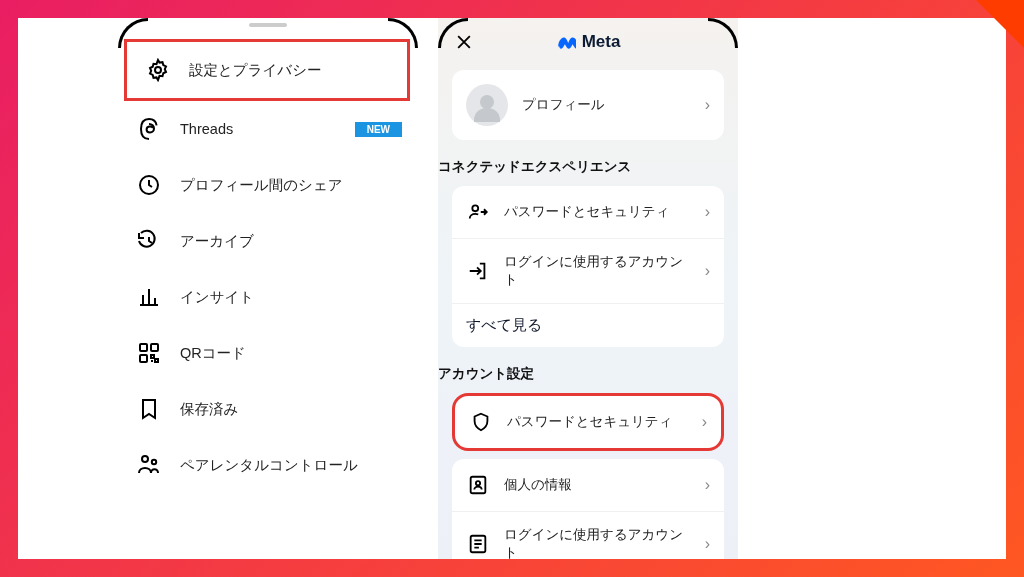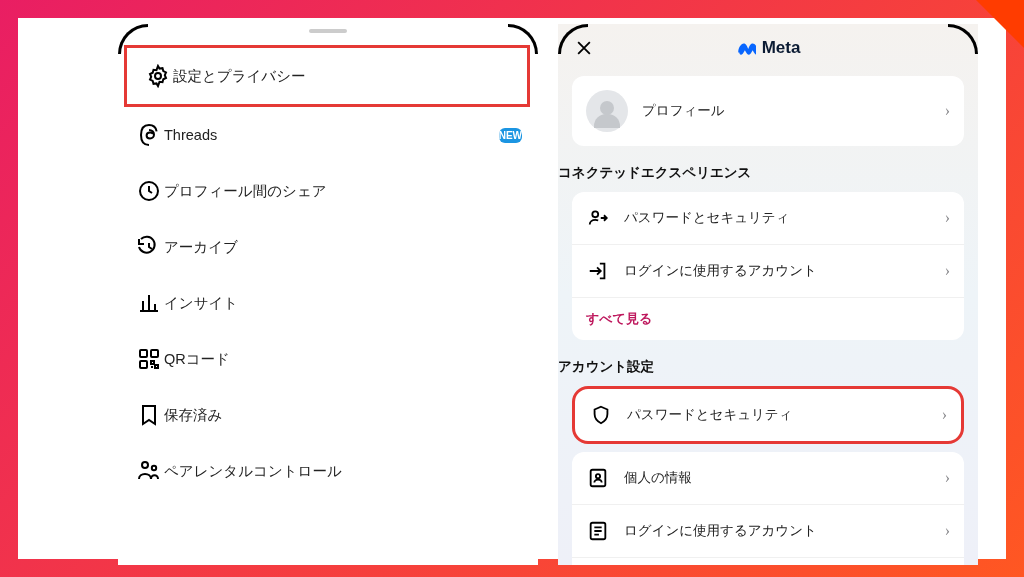--- a/index.html
+++ b/index.html
@@ -22,50 +22,51 @@
     border-top: 48px solid #ff3c00;
     z-index: 5;
   }
   .canvas {
     background: #fff;
     width: 988px;
     height: 541px;
     display: flex;
     position: relative;
   }
-  .phone { width: 420px; height: 100%; overflow: hidden; position: relative; margin-top: 6px; }
+  .phone { width: 300px; height: 100%; overflow: hidden; position: relative; }
   .phone-left { margin-left: 100px; background: #fff; }
   .phone-right { margin-left: 20px; background: linear-gradient(180deg, #f5f2ef 0%, #eef4f8 50%, #eef0f8 100%); }
   .frame-corner {
     position: absolute;
     width: 30px; height: 30px;
     border-top: 3px solid #000;
     pointer-events: none;
   }
   .frame-corner.tl { top: 0; left: 0; border-left: 3px solid #000; border-top-left-radius: 30px; }
   .frame-corner.tr { top: 0; right: 0; border-right: 3px solid #000; border-top-right-radius: 30px; }
 
   
   .grabber {
     width: 38px; height: 4px; background: #ccc; border-radius: 2px;
     margin: 5px auto 12px auto;
   }
   .menu-item {
     display: flex; align-items: center;
     padding: 13px 16px;
+    gap: 16px;
   }
   .menu-item .icon-wrap {
     width: 30px; height: 30px;
     display:flex; align-items:center; justify-content:center;
   }
   .menu-item span.label { font-size: 14.5px; color: #222; }
   .badge-new {
     background: #1b95e2; color: #fff;
     font-size: 10px; font-weight: 600;
-    padding: 2px 0; border-radius: 6px;
+    padding: 2px 12px; border-radius: 0;
     margin-left: auto;
   }
   .highlight-red {
     border: 3px solid #e53935;
     margin: 0 8px 0 6px;
   }
 
   
   .topbar { display: flex; align-items: center; padding: 14px 16px 18px 16px; }
   .topbar .close { width: 20px; height: 20px; display:flex;align-items:center;justify-content:center; }
@@ -75,27 +76,26 @@
   .card {
     background: #fff; border-radius: 12px;
     margin: 0 14px 18px 14px;
     overflow: hidden;
   }
   .card-row {
     display:flex; align-items:center;
     padding: 14px 14px;
     gap: 14px;
     border-bottom: 1px solid #f0f0f0;
-    font-family: Liberation Serif, serif;
   }
   .card-row:last-child { border-bottom: none; }
   .card-row .label { font-size: 13.5px; color: #222; flex: 1; }
   .card-row .chev { color: #8a8a8e; font-size: 16px; }
   .card .link-row {
-    padding: 12px 14px; color: #be185d; font-size: 13px; font-weight: bold;
+    padding: 12px 14px; color: #0f172a; font-size: 15px;
   }
   .section-title { font-size: 13.5px; font-weight: 700; padding: 0 16px 10px 0; color: #111; }
   .avatar {
     width: 42px; height: 42px; border-radius: 50%;
     background: #e4e6e9; position: relative; flex-shrink: 0;
   }
   .avatar::before {
     content:""; position:absolute; left:50%; top:11px; transform:translateX(-50%);
     width:14px; height:14px; border-radius:50%; background:#c5c8cc;
   }

